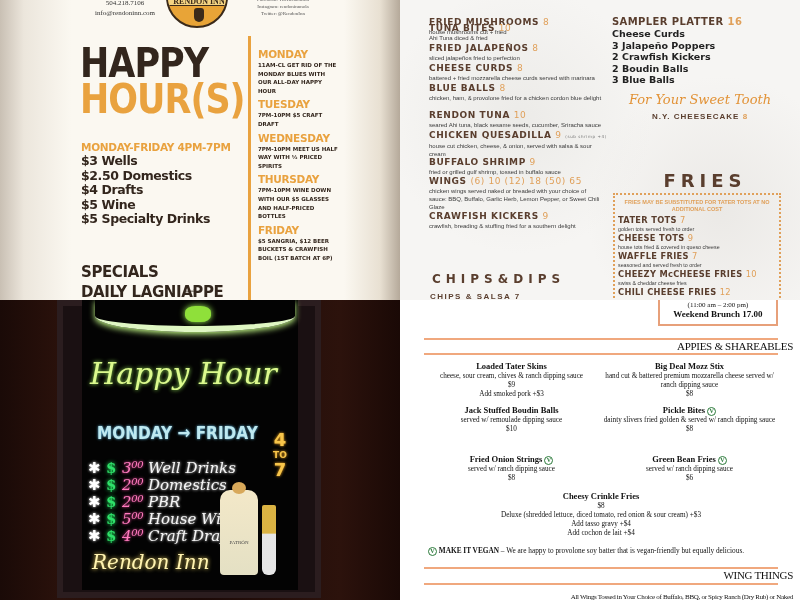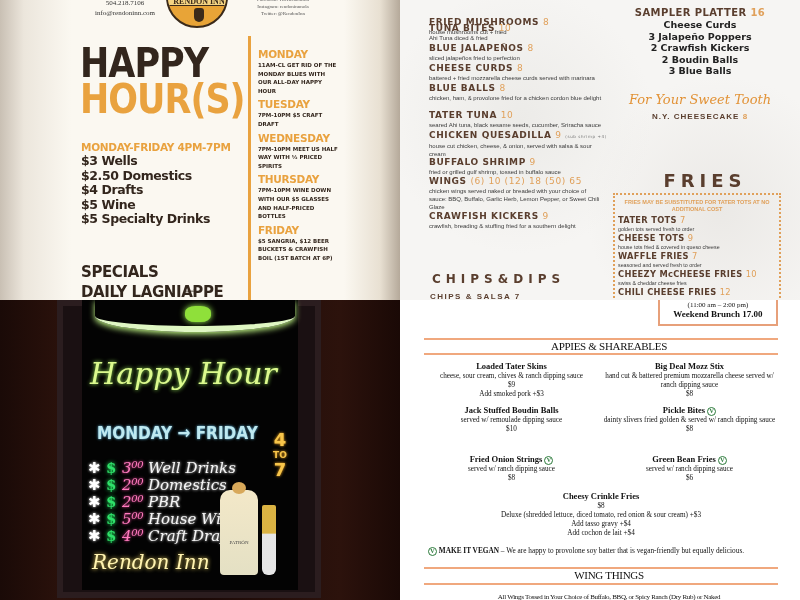--- a/index.html
+++ b/index.html
@@ -22,21 +22,21 @@
 .vline{position:absolute;left:248px;top:36px;width:3px;height:264px;background:#e9a23f}
 .days{position:absolute;left:258px;top:48px;width:80px}
 .day-name{font-family:"DejaVu Sans",sans-serif;font-weight:bold;font-size:10.5px;color:#e9a23f;line-height:13px;letter-spacing:-0.3px}
 .day-desc{font-family:"DejaVu Sans",sans-serif;font-weight:bold;font-size:5.5px;color:#33261d;line-height:8.6px;margin-bottom:3px;text-transform:uppercase}
 
 #q2{left:400px;top:0;background:#f6f5f3;background-image:radial-gradient(circle at 30% 40%,#ecebe8 0,transparent 40%),radial-gradient(circle at 80% 70%,#ebe9e6 0,transparent 35%)}
 .mi{position:absolute;left:29px;width:176px}
 .mi-name{font-family:"DejaVu Sans",sans-serif;font-weight:bold;font-size:9px;color:#5a3e2e;letter-spacing:0.6px;line-height:11px;white-space:nowrap}
 .mi-price{color:#e0a05a;font-weight:normal}
 .mi-desc{font-size:6px;color:#3b3b3b;line-height:8px}
-.sampler{position:absolute;left:212px;top:6px;width:176px;text-align:center}
+.sampler{position:absolute;left:212px;top:15px;width:176px;text-align:left}
 .s-title{font-family:"DejaVu Sans",sans-serif;font-weight:bold;font-size:10px;color:#5a3e2e;letter-spacing:0.4px;line-height:13px}
 .s-title span{color:#e0a05a}
 .s-item{font-family:"DejaVu Sans",sans-serif;font-weight:bold;font-size:9.5px;color:#222;line-height:11.6px}
 .sweet{position:absolute;left:222px;top:92px;width:156px;text-align:center;font-family:"DejaVu Serif",serif;font-style:italic;font-size:13px;color:#e29236}
 .nyc{position:absolute;left:222px;top:112px;width:156px;text-align:center;font-size:8px;font-weight:bold;color:#5a3e2e;letter-spacing:1px}
 .nyc span{color:#e0a05a}
 .fries-t{position:absolute;left:222px;top:170px;width:166px;text-align:center;font-family:"DejaVu Sans",sans-serif;font-weight:bold;font-size:18px;letter-spacing:5px;color:#5a3e2e}
 .fries-box{position:absolute;left:213px;top:193px;width:168px;height:120px;border:2px dotted #e0a05a}
 .fries-note{font-size:5.5px;font-weight:bold;color:#e0a05a;text-align:center;line-height:7px;padding:4px 4px 2px;text-transform:uppercase}
 .fi{padding-left:3px}
@@ -63,21 +63,21 @@
 .rendon-neon{left:92px;top:250px;font-size:20px;color:#fff3b0;text-shadow:0 0 4px #ffe26a}
 .bottle{position:absolute;left:220px;top:190px;width:38px;height:85px;background:linear-gradient(180deg,#f3e8c8,#e4e0c4);border-radius:10px 10px 4px 4px}
 .bottle-cap{position:absolute;left:232px;top:182px;width:14px;height:12px;background:#d8a85a;border-radius:50%}
 .bottle-label{position:absolute;left:226px;top:240px;width:26px;font-size:5px;color:#444;text-align:center;font-family:"Liberation Serif",serif}
 .glass{position:absolute;left:262px;top:205px;width:14px;height:70px;background:linear-gradient(180deg,#f2c64a 0%,#f2c64a 40%,#ffffff 42%,#ffffff 100%);border-radius:2px 2px 6px 6px;opacity:.9}
 
 #q4{left:400px;top:300px;background:#fff;font-family:"Liberation Serif",serif;color:#111}
 .brunch-box{position:absolute;left:258px;top:-4px;width:120px;height:30px;border:2px solid #e7a07a;border-top:none;background:#fff;text-align:center;font-size:7px;line-height:9px;padding-top:5px}
 .brunch-box b{font-size:9px}
 .hr{position:absolute;left:24px;width:354px;height:2px;background:#f0a87e}
-.sec-t{position:absolute;left:32px;width:354px;text-align:center;font-size:11px;letter-spacing:-0.3px}
+.sec-t{position:absolute;left:39px;width:354px;text-align:right;font-size:11px;letter-spacing:-0.3px}
 .ap{position:absolute;width:175px;text-align:center;font-size:7.2px;line-height:9px}
 .ap b{font-size:8.5px;display:block;line-height:11px}
 .veg{display:inline-block;width:9px;height:9px;border:1px solid #2b7a3a;border-radius:50%;font-size:6px;color:#2b7a3a;line-height:7px;text-align:center;font-weight:bold;vertical-align:middle;margin-left:2px}
 .vegan-note{position:absolute;left:26px;top:246px;width:354px;font-size:7.3px}
 </style>
 </head>
 <body>
 
 <div class="q" id="q1">
   <div class="contact" id="c-left">
@@ -140,33 +140,33 @@
 <div class="q" id="q2">
   <div class="mi" style="top:17px">
     <div class="mi-name"><span>FRIED MUSHROOMS</span> <span class="mi-price">8</span></div>
     <div class="mi-desc">house mushrooms cut + fried</div>
   </div>
   <div class="mi" style="top:23px">
     <div class="mi-name"><span>TUNA BITES</span> <span class="mi-price">10</span></div>
     <div class="mi-desc">Ahi Tuna diced &amp; fried</div>
   </div>
   <div class="mi" style="top:43px">
-    <div class="mi-name"><span>BLUE JALAPEÑOS</span> <span class="mi-price">8</span></div>
+    <div class="mi-name"><span>FRIED JALAPEÑOS</span> <span class="mi-price">8</span></div>
     <div class="mi-desc">sliced jalapeños fried to perfection</div>
   </div>
   <div class="mi" style="top:63px;width:210px">
     <div class="mi-name"><span>CHEESE CURDS</span> <span class="mi-price">8</span></div>
     <div class="mi-desc" style="white-space:nowrap">battered + fried mozzarella cheese curds served with marinara</div>
   </div>
   <div class="mi" style="top:83px">
     <div class="mi-name"><span>BLUE BALLS</span> <span class="mi-price">8</span></div>
     <div class="mi-desc">chicken, ham, &amp; provolone fried for a chicken cordon blue delight</div>
   </div>
   <div class="mi" style="top:110px;width:210px">
-    <div class="mi-name"><span>TATER TUNA</span> <span class="mi-price">10</span></div>
+    <div class="mi-name"><span>RENDON TUNA</span> <span class="mi-price">10</span></div>
     <div class="mi-desc" style="white-space:nowrap">seared Ahi tuna, black sesame seeds, cucumber, Sriracha sauce</div>
   </div>
   <div class="mi" style="top:130px">
     <div class="mi-name"><span>CHICKEN QUESADILLA</span> <span class="mi-price">9</span> <span style="font-size:4px;font-weight:normal;color:#777">(sub shrimp +4)</span></div>
     <div class="mi-desc">house cut chicken, cheese, &amp; onion, served with salsa &amp; sour cream</div>
   </div>
   <div class="mi" style="top:157px">
     <div class="mi-name"><span>BUFFALO SHRIMP</span> <span class="mi-price">9</span></div>
     <div class="mi-desc">fried or grilled gulf shrimp, tossed in buffalo sauce</div>
   </div>

